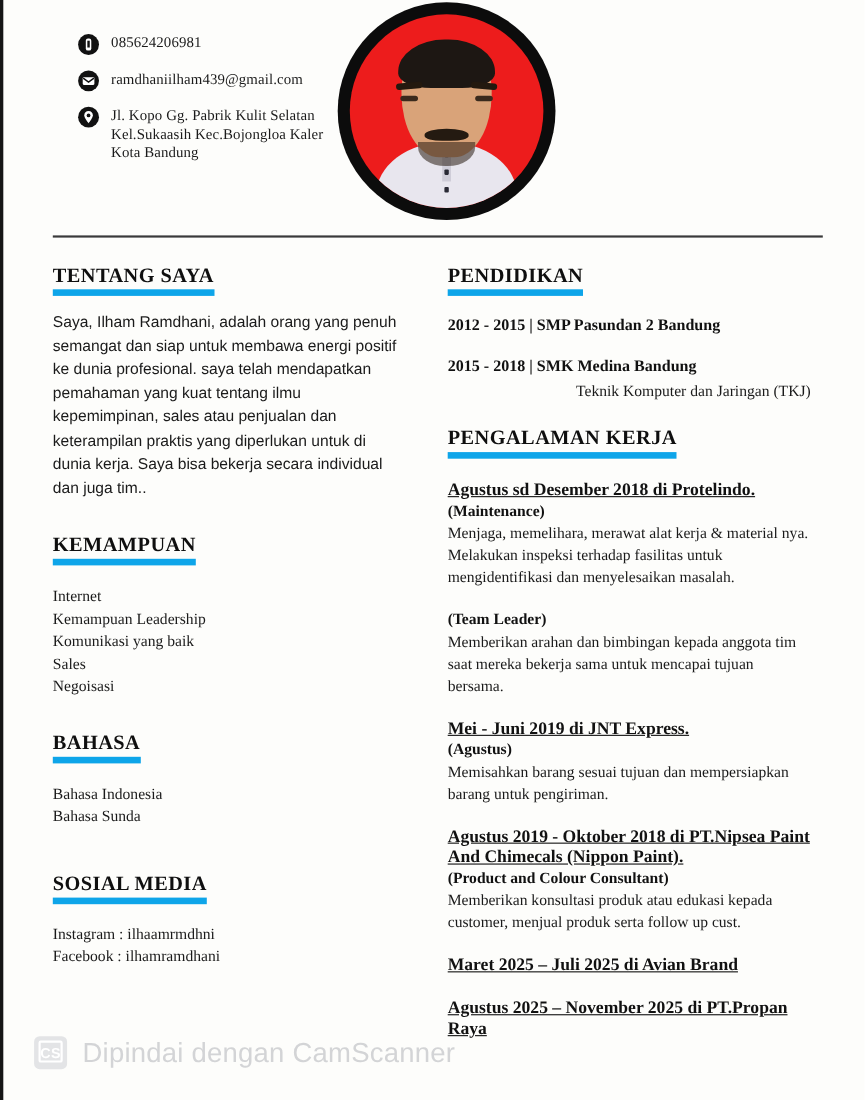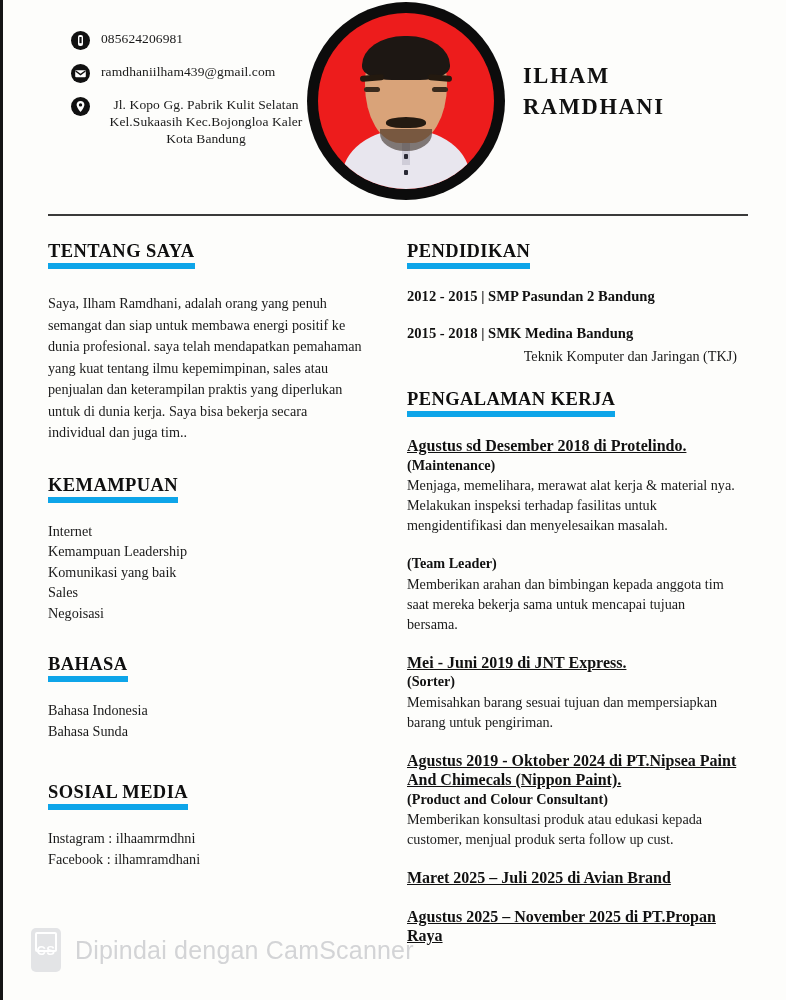--- a/index.html
+++ b/index.html
@@ -28,21 +28,20 @@
   .contact-block {
     position: absolute;
     left: 68px;
     top: 30px;
     width: 240px;
   }
   .contact-row {
     display: flex;
     align-items: flex-start;
     margin-bottom: 13px;
-    text-align: center;
   }
   .cicon {
     flex: 0 0 auto;
     width: 19px;
     height: 19px;
     border-radius: 50%;
     background: #111111;
     position: relative;
     margin-top: 1px;
   }
@@ -227,25 +226,25 @@
     font-size: 18.5px;
     letter-spacing: .4px;
     color: #0f0f0f;
     display: inline-block;
     border-bottom: 6px solid #0ea5e9;
     padding-bottom: 1px;
     line-height: 22px;
   }
 
   .para {
-    font-family: Liberation Serif, serif;
+    font-family: Liberation Sans, sans-serif;
     font-size: 14.2px;
     line-height: 21.5px;
     color: #1a1a1a;
-    margin-top: 24px;
+    margin-top: 14px;
   }
 
   .list {
     margin-top: 18px;
   }
   .list div {
     font-family: "Liberation Serif", serif;
     font-size: 14.2px;
     line-height: 20.5px;
     color: #1a1a1a;
@@ -304,21 +303,21 @@
   .watermark {
     position: absolute;
     left: 28px;
     bottom: 28px;
     display: flex;
     align-items: center;
     user-select: none;
   }
   .cs-badge {
     width: 30px;
-    height: 44px;
+    height: 30px;
     border-radius: 5px;
     background: #e3e4e6;
     color: #ffffff;
     font-family: "Liberation Sans", sans-serif;
     font-weight: bold;
     font-size: 13px;
     display: flex;
     align-items: center;
     justify-content: center;
     letter-spacing: .4px;
@@ -394,24 +393,20 @@
         <div class="pt-hair"></div>
         <div class="pt-brow l"></div>
         <div class="pt-brow r"></div>
         <div class="pt-eye l"></div>
         <div class="pt-eye r"></div>
         <div class="pt-beard"></div>
         <div class="pt-stache"></div>
       </div>
     </div>
 
-    <div class="name-block">
-      <div class="name-line">ILHAM</div>
-      <div class="name-line">RAMDHANI</div>
-    </div>
 
   </div>
 
   <div class="hrule"></div>
 
   <div class="columns">
 
     <div class="col-left">
 
       <div>
@@ -480,26 +475,26 @@
           <div class="job-desc">Menjaga, memelihara, merawat alat kerja &amp; material nya. Melakukan inspeksi terhadap fasilitas untuk mengidentifikasi dan menyelesaikan masalah.</div>
         </div>
 
         <div class="job">
           <div class="job-role">(Team Leader)</div>
           <div class="job-desc">Memberikan arahan dan bimbingan kepada anggota tim saat mereka bekerja sama untuk mencapai tujuan bersama.</div>
         </div>
 
         <div class="job">
           <div class="job-title">Mei - Juni 2019 di JNT Express.</div>
-          <div class="job-role">(Sorter)</div>
+          <div class="job-role">(Agustus)</div>
           <div class="job-desc">Memisahkan barang sesuai tujuan dan mempersiapkan barang untuk pengiriman.</div>
         </div>
 
         <div class="job">
-          <div class="job-title">Agustus 2019 - Oktober 2024 di PT.Nipsea Paint And Chimecals (Nippon Paint).</div>
+          <div class="job-title">Agustus 2019 - Oktober 2018 di PT.Nipsea Paint And Chimecals (Nippon Paint).</div>
           <div class="job-role">(Product and Colour Consultant)</div>
           <div class="job-desc">Memberikan konsultasi produk atau edukasi kepada customer, menjual produk serta follow up cust.</div>
         </div>
 
         <div class="job">
           <div class="job-title">Maret 2025 – Juli 2025 di Avian Brand</div>
         </div>
 
         <div class="job">
           <div class="job-title">Agustus 2025 – November 2025 di PT.Propan Raya</div>

